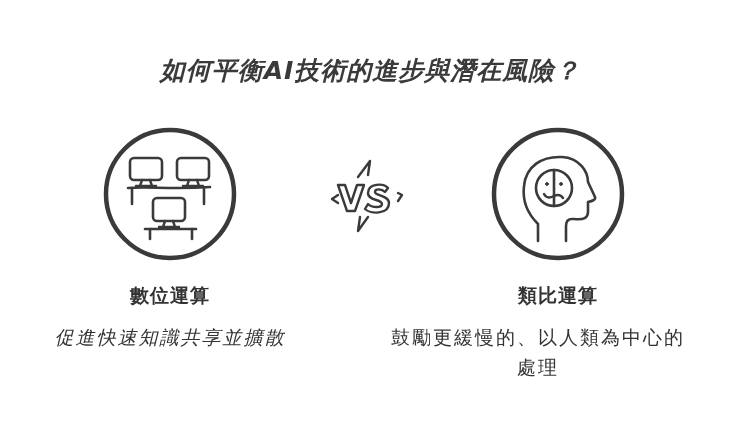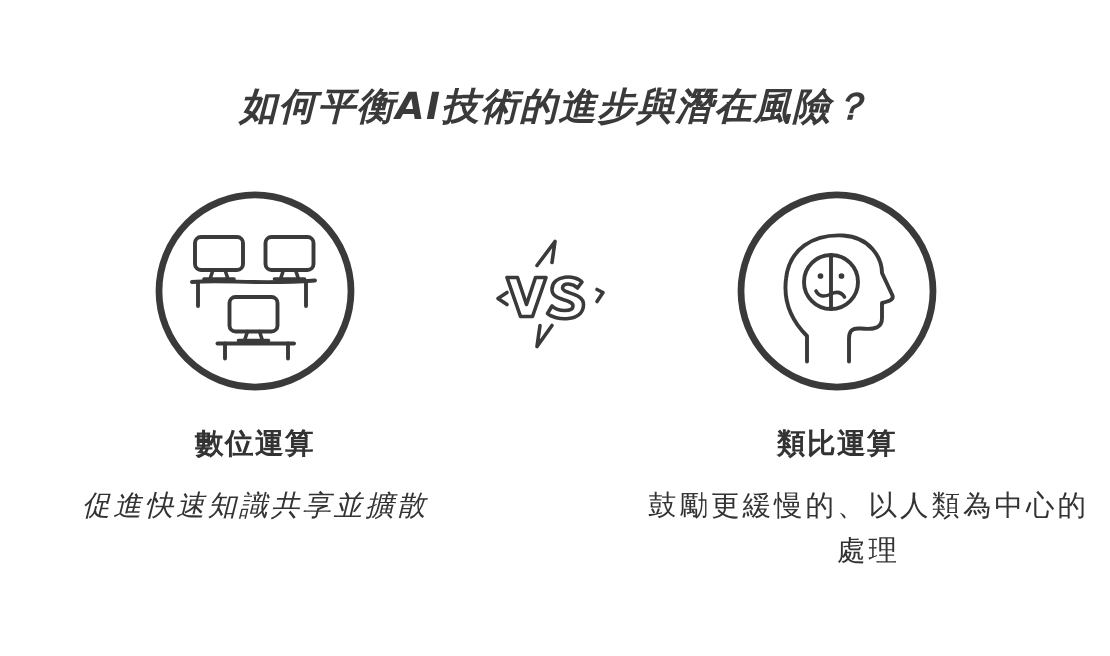--- a/index.html
+++ b/index.html
@@ -62,13 +62,13 @@
 
     <path d="M56 70 C58 74, 62 74, 66 72" stroke-width="2.4"></path>
     <path d="M66 72 C70 70, 73 71, 75 74" stroke-width="2.4"></path>
   </g>
 </svg>
 
 <div class="heading" style="left:70px; width:200px; top:283px;">數位運算</div>
 <div class="desc" style="left:20px; width:300px; top:322px;font-style:italic;">促進快速知識共享並擴散</div>
 
 <div class="heading" style="left:458px; width:200px; top:283px;">類比運算</div>
-<div class="desc" style="left:431px; width:296px; top:322px;">鼓勵更緩慢的、以人類為中心的處理</div>
+<div class="desc" style="left:390px; width:296px; top:322px;">鼓勵更緩慢的、以人類為中心的處理</div>
 
 </body></html>

